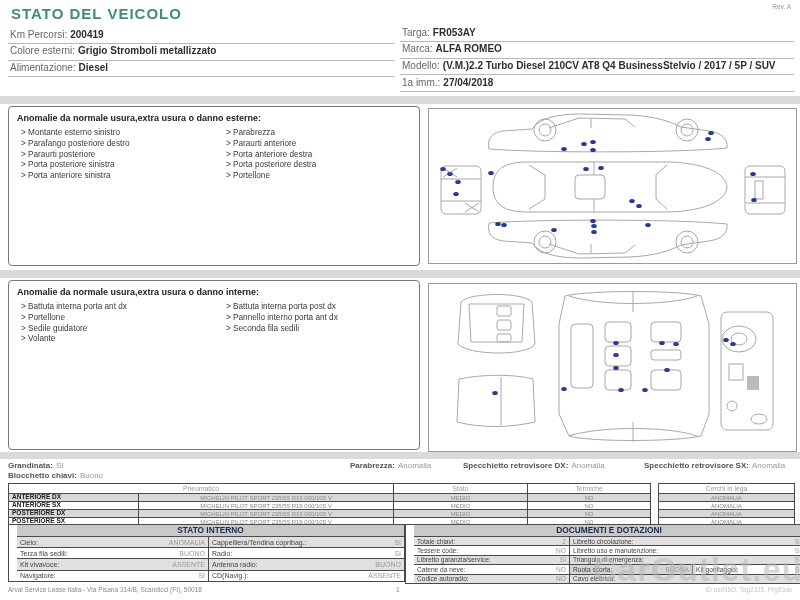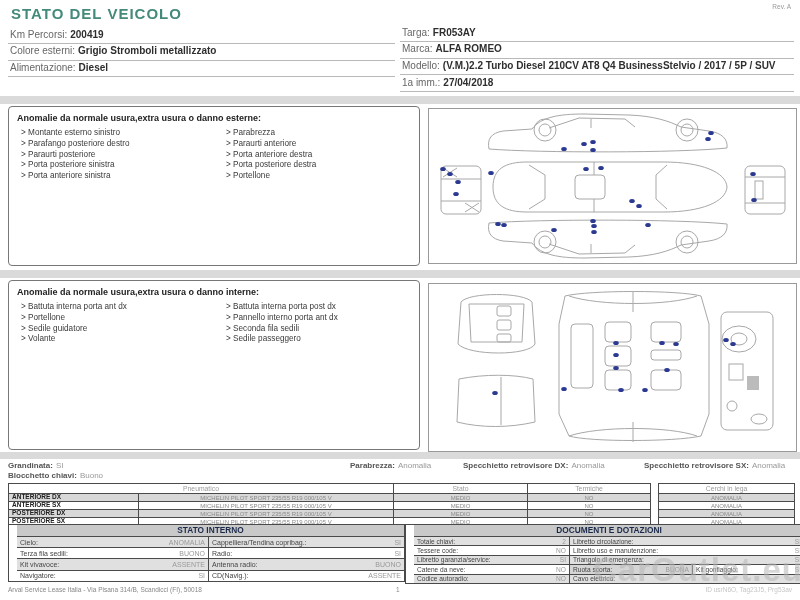--- a/index.html
+++ b/index.html
@@ -183,21 +183,20 @@
       <ul class="alist">
         <li>Battuta interna porta ant dx</li>
         <li>Portellone</li>
         <li>Sedile guidatore</li>
         <li>Volante</li>
       </ul>
       <ul class="alist">
         <li>Battuta interna porta post dx</li>
         <li>Pannello interno porta ant dx</li>
         <li>Seconda fila sedili</li>
-        <li>Sedile passeggero</li>
       </ul>
     </div>
   </div>
 
   <div class="dbox" style="left:428px;top:283px;width:367px;height:167px;">
     <svg viewBox="0 0 367 167">
       <g fill="none" stroke="#a8a8a8" stroke-width="1">
 
         <path d="M32,18 C40,8 95,8 103,18 L106,60 C100,72 40,72 29,60 Z"></path>
         <path d="M40,20 L95,20 L93,58 L42,58 Z"></path>

